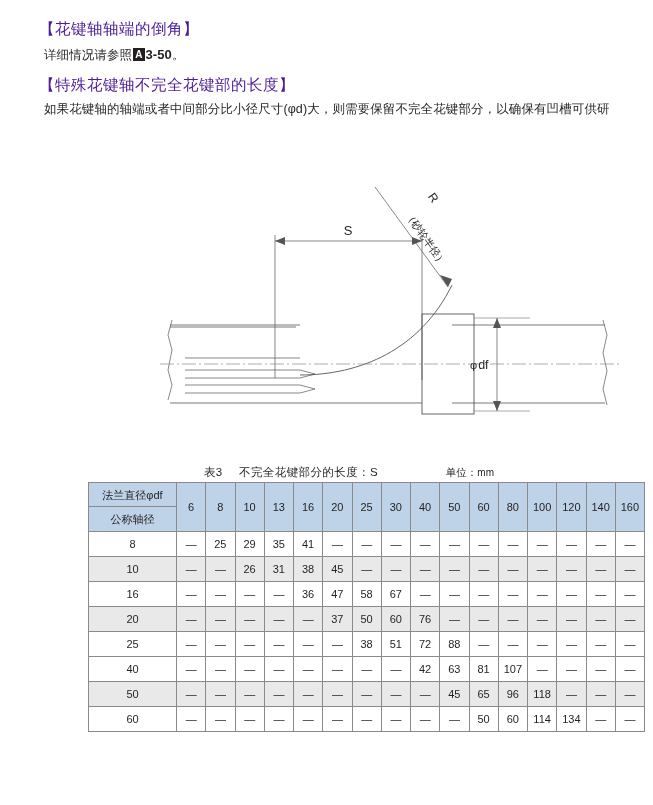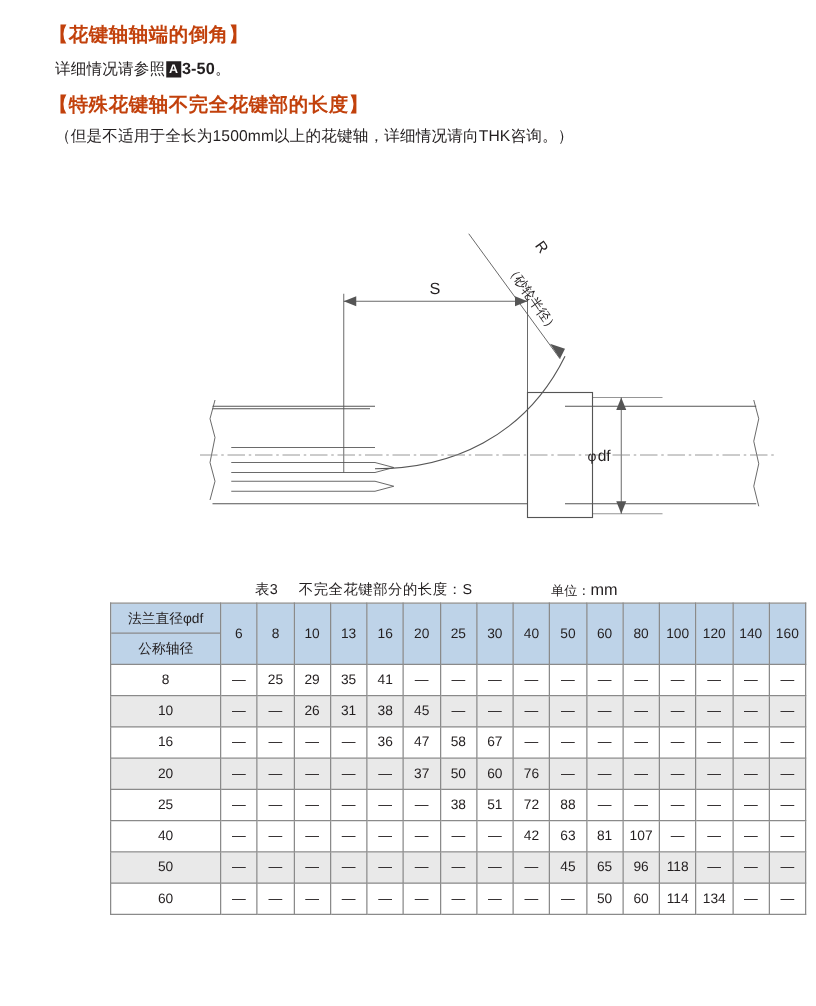--- a/index.html
+++ b/index.html
@@ -13,22 +13,22 @@
     background: #ffffff;
     font-family: "Liberation Sans", "DejaVu Sans", sans-serif;
     color: #231f20;
     position: relative;
     overflow: hidden;
   }
 
   
   .section-heading {
     font-size: 15.5px;
-    font-weight: bold;
-    color: #c2410c;
+    font-weight: normal;
+    color: #4c1d95;
     letter-spacing: 0.5px;
     line-height: 1.2;
   }
   .heading-1 { position: absolute; left: 39px; top: 20px; }
   .heading-2 { position: absolute; left: 39px; top: 76px; }
 
   .body-line {
     font-size: 12.5px;
     line-height: 19px;
     color: #231f20;
@@ -82,21 +82,21 @@
   .table-caption .cap-text {
     letter-spacing: 0.4px;
   }
   .unit-label {
     position: absolute;
     right: 0;
     top: 0;
     font-size: 10.5px;
     line-height: 20px;
   }
-  .unit-label .unit-mm { font-size: 13px; }
+  .unit-label .unit-mm { font-size: 10px; }
 
   table.spec {
     border-collapse: collapse;
     width: 557px;
     table-layout: fixed;
     font-size: 11px;
   }
   table.spec td, table.spec th {
     border: 1px solid #8a8a8a;
     text-align: center;
@@ -138,21 +138,21 @@
 
 <div class="section-heading heading-1">【花键轴轴端的倒角】</div>
 
 <div class="body-line ref-line">
   <span>详细情况请参照</span><span class="ref-badge">A</span><span class="ref-strong">3-50</span><span>。</span>
 </div>
 
 <div class="section-heading heading-2">【特殊花键轴不完全花键部的长度】</div>
 
 <div class="para">
-  <div class="body-line">（但是不适用于全长为1500mm以上的花键轴，详细情况请向THK咨询。）</div>
+  <div class="body-line">如果花键轴的轴端或者中间部分比小径尺寸(φd)大，则需要保留不完全花键部分，以确保有凹槽可供研</div>
 </div>
 
 <div class="figure">
   <svg width="653" height="275" viewBox="0 0 653 275" xmlns="http://www.w3.org/2000/svg">
     <g fill="none" stroke="#4a4a4a" stroke-width="0.8">
 
       <path d="M 300 200 C 360 200 420 175 452 110" stroke="#555" stroke-width="0.9"></path>
 
       <line x1="375" y1="12" x2="448" y2="112" stroke="#555" stroke-width="0.7"></line>
 

